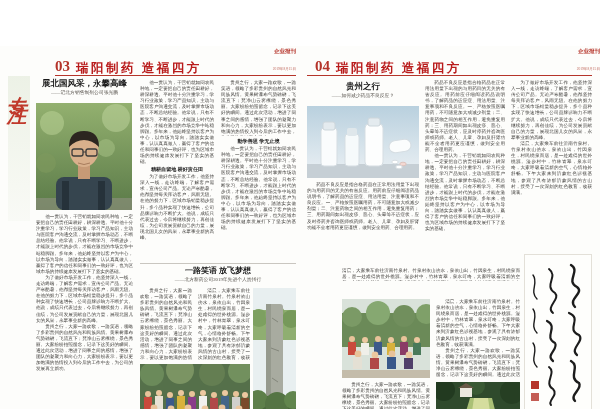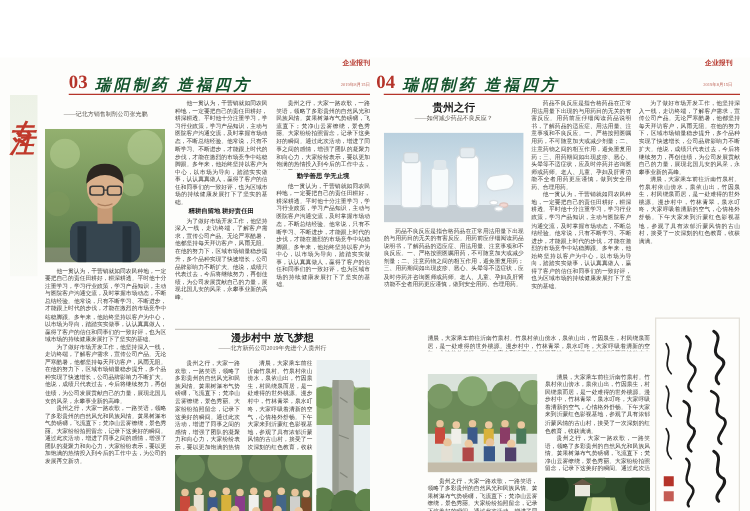--- a/index.html
+++ b/index.html
@@ -1,21 +1,21 @@
 <!DOCTYPE html>
 <html><head>
 <meta charset="utf-8">
 <style>
   html,body{margin:0;padding:0;background:#ffffff;}
   #sheet{position:relative;width:600px;height:409px;background:#fdfdfb;overflow:hidden;
          font-family:"Liberation Serif","DejaVu Serif",serif;margin-top:46px;}
   .abs{position:absolute;}
   .hdr{display:flex;align-items:flex-end;}
   .pageno{font-size:15px;font-weight:bold;color:#b5342a;line-height:1;}
-  .mast{font-size:12.5px;font-weight:bold;font-style:italic;color:#14532d;
+  .mast{font-size:12.5px;font-weight:bold;color:#b91c1c;
         letter-spacing:2.5px;line-height:1;margin-left:6px;white-space:nowrap;}
   .meta{margin-left:auto;text-align:right;line-height:1.1;}
   .meta .m1{font-size:5.5px;font-weight:bold;color:#b5342a;}
   .meta .m2{font-size:3.6px;color:#c06a5e;}
   .redline{position:absolute;height:1.2px;background:#b5342a;}
   .rule{position:absolute;height:1px;background:#c9c6c0;}
   .vtxt{writing-mode:vertical-rl;font-size:20px;font-weight:bold;font-style:italic;
         color:#c0392b;letter-spacing:8px;line-height:1;}
   .wash{background:linear-gradient(180deg,rgba(150,180,120,.16),rgba(150,180,120,.04));}
   .t1{font-size:8.5px;font-weight:bold;color:#1a1a1a;text-align:center;line-height:1.2;white-space:nowrap;}
@@ -45,20 +45,21 @@
     <span class="meta">
       <span class="m1">企业报刊</span><br>
       <span class="m2">2019年8月15日</span>
     </span>
   </div>
   <div class="redline" style="left:55px;top:29px;width:241px;"></div>
 
   <div class="abs wash" style="left:8px;top:30px;width:22px;height:145px;"></div>
   <div class="abs vtxt" style="left:7px;top:33px;height:90px;">专注</div>
 
+  <div class="abs t1" style="left:36px;top:32px;width:97px;">展北国风采，永攀高峰</div>
   <div class="abs sub" style="left:36px;top:44px;width:97px;">——记北方销售制剂公司张光鹏</div>
 
   <div class="abs photo" style="left:36px;top:57px;width:96px;height:107px;">
     <svg width="96" height="107" viewBox="0 0 96 107" preserveAspectRatio="none">
       <defs>
           <linearGradient id="gA" x1="0" y1="0" x2="0" y2="1">
         <stop offset="0" stop-color="#93b06f"></stop>
             <stop offset="1" stop-color="#5a7a48"></stop>
           </linearGradient>
         </defs>
@@ -93,21 +94,21 @@
     <div class="ft">为了做好市场开发工作，他坚持深入一线，走访终端，了解客户需求，宣传公司产品。无论严寒酷暑，他都坚持每天拜访客户，风雨无阻。在他的努力下，区域市场销量稳步提升，多个品种实现了快速增长，公司品牌影响力不断扩大。他说，成绩只代表过去，今后将继续努力，再创佳绩，为公司发展贡献自己的力量，展现北国儿女的风采，永攀事业新的高峰。</div>
   </div>
 
   <div class="abs col" style="left:221px;top:34px;width:75px;height:182px;">
     <div class="ft" style="height:56px;">贵州之行，大家一路欢歌，一路笑语，领略了多彩贵州的自然风光和民族风情。黄果树瀑布气势磅礴，飞流直下；梵净山云雾缭绕，景色秀丽。大家纷纷拍照留念，记录下这美好的瞬间。通过此次活动，增进了同事之间的感情，增强了团队的凝聚力和向心力，大家纷纷表示，要以更加饱满的热情投入到今后的工作中去，为公司的发展再立新功。</div>
     <div class="subhd">勤学善思 学无止境</div>
     <div class="ft">他一贯认为，干营销就如同农民种地，一定要把自己的责任田耕好，耕深耕透。平时他十分注重学习，学习行业政策，学习产品知识，主动与医院客户沟通交流，及时掌握市场动态，不断总结经验。他常说，只有不断学习、不断进步，才能跟上时代的步伐，才能在激烈的市场竞争中站稳脚跟。多年来，他始终坚持以客户为中心，以市场为导向，踏踏实实做事，认认真真做人，赢得了客户的信任和同事们的一致好评，也为区域市场的持续健康发展打下了坚实的基础。</div>
   </div>
 
   <div class="rule" style="left:140px;top:217px;width:156px;"></div>
-  <div class="abs t2" style="left:140px;top:220px;width:156px;">漫步村中 放飞梦想</div>
+  <div class="abs t2" style="left:140px;top:220px;width:156px;">一路笑语 放飞梦想</div>
   <div class="abs sub" style="left:140px;top:231px;width:156px;">——北方新药公司2019年先进个人贵州行</div>
 
   <div class="abs col" style="left:140px;top:242px;width:52px;height:72px;">
     <div class="ft">贵州之行，大家一路欢歌，一路笑语，领略了多彩贵州的自然风光和民族风情。黄果树瀑布气势磅礴，飞流直下；梵净山云雾缭绕，景色秀丽。大家纷纷拍照留念，记录下这美好的瞬间。通过此次活动，增进了同事之间的感情，增强了团队的凝聚力和向心力，大家纷纷表示，要以更加饱满的热情投入到今后的工作中去，为公司的发展再立新功。</div>
   </div>
   <div class="abs col" style="left:198px;top:242px;width:52px;height:72px;">
     <div class="ft">清晨，大家乘车前往沂南竹泉村。竹泉村依山傍水，泉依山出，竹因泉生，村民绕泉而居，是一处难得的世外桃源。漫步村中，竹林青翠，泉水叮咚，大家呼吸着清新的空气，心情格外舒畅。下午大家来到沂蒙红色影视基地，参观了具有浓郁沂蒙风情的古山村，接受了一次深刻的红色教育，收获满满。</div>
   </div>
 
   <div class="abs photo" style="left:253px;top:242px;width:43px;height:150px;">
@@ -172,21 +173,21 @@
         <circle cx="82" cy="44" r="3.4" fill="#e8c39a"></circle>
           <rect x="77" y="47" width="9" height="11" fill="#eceae4"></rect>
         <circle cx="99" cy="45" r="3.4" fill="#ecc8a0"></circle>
           <rect x="94" y="48" width="9" height="10" fill="#50406a"></rect>
       </g>
       <rect y="67" width="110" height="7" fill="#b9b3a6"></rect>
     </svg>
     <div class="banner" style="position:absolute;left:1px;right:1px;top:57px;height:9px;">瑞阳制药北方营销公司2019年先进个人（贵州）旅游团</div>
   </div>
 
-  <div class="abs hdr" style="left:301px;top:10px;width:285px;height:18px;">
+  <div class="abs hdr" style="left:315px;top:10px;width:285px;height:18px;">
     <span class="pageno">04</span>
     <span class="mast">瑞阳制药 造福四方</span>
     <span class="meta">
       <span class="m1">企业报刊</span><br>
       <span class="m2">2019年8月15日</span>
     </span>
   </div>
   <div class="redline" style="left:307px;top:29px;width:285px;"></div>
 
   <div class="abs t1" style="left:307px;top:35px;width:112px;">贵州之行</div>

